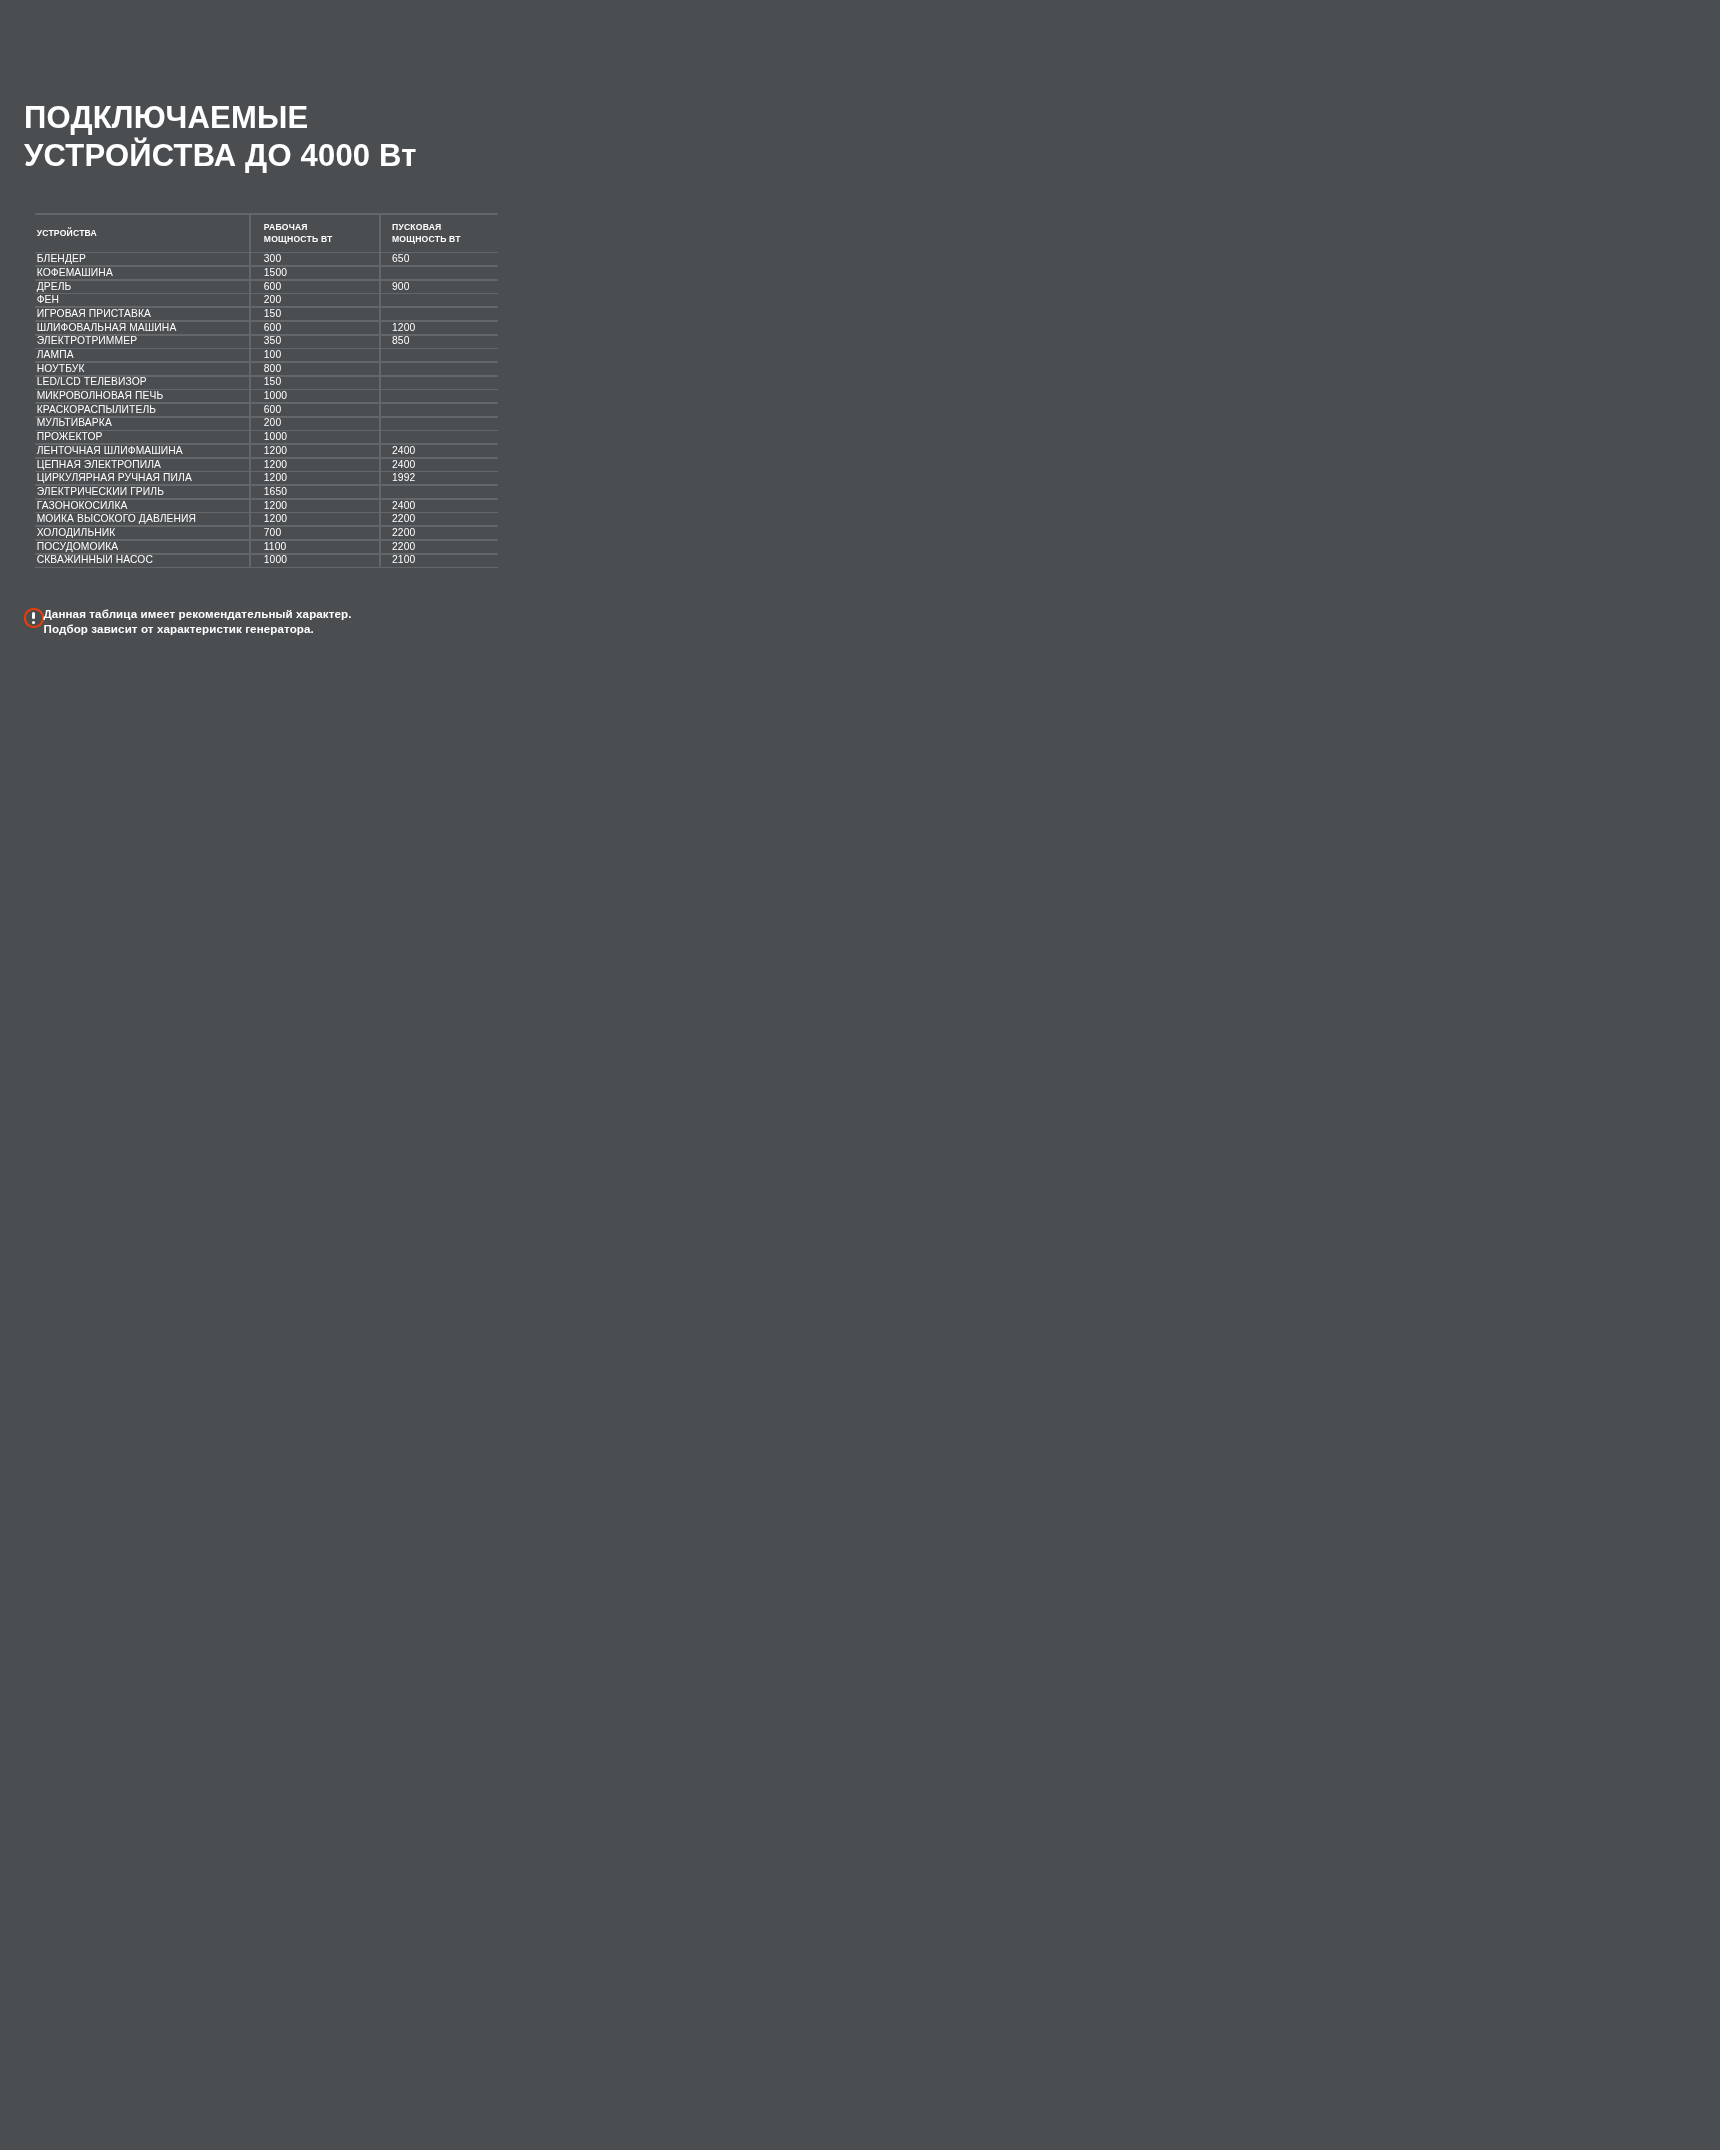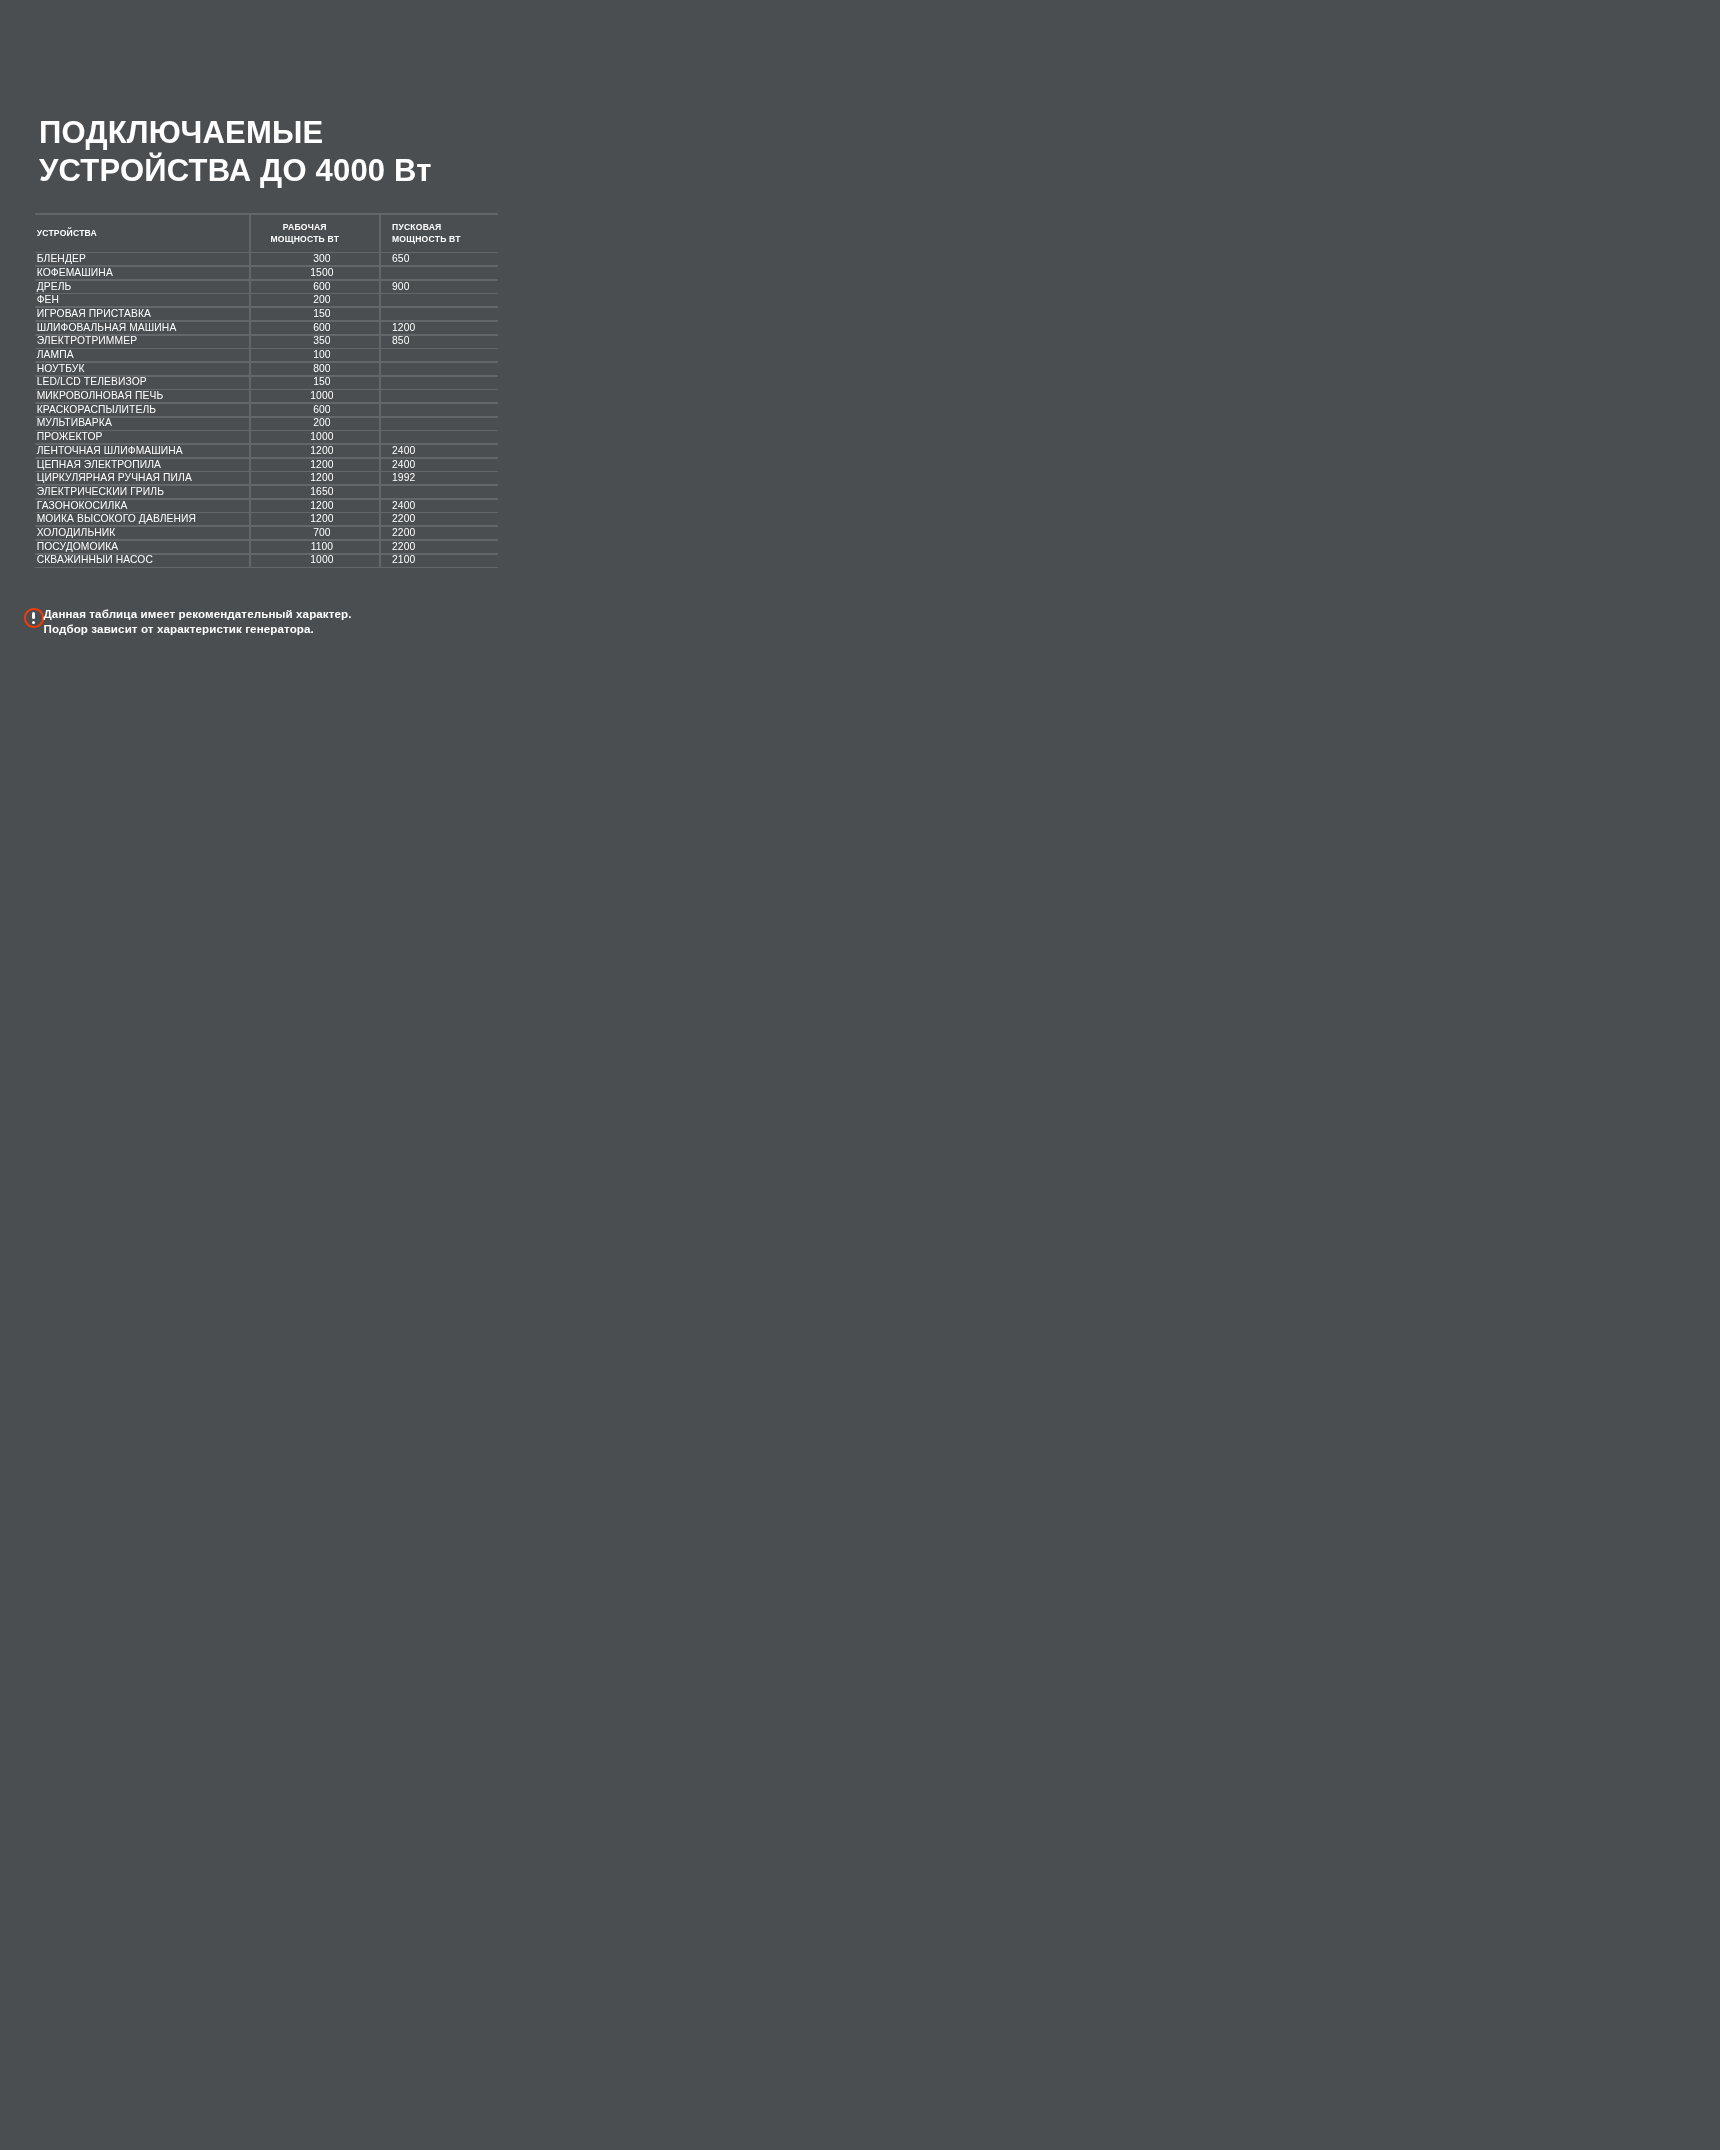--- a/index.html
+++ b/index.html
@@ -7,40 +7,40 @@
     width:506px;height:674px;
     background:#4a4e51;
     font-family:"Liberation Sans","DejaVu Sans",sans-serif;
     color:#ffffff;
     overflow:hidden;
     position:relative;
   }
   .title{
     position:absolute;left:24px;top:99px;
     font-size:31px;line-height:38px;font-weight:700;
-    letter-spacing:0.2px;color:#ffffff;margin:15px;
+    letter-spacing:0.2px;color:#ffffff;margin:0;
   }
   .table{
     position:absolute;left:35px;top:213px;width:463px;
   }
   .hline{
     height:1.7px;border-radius:0.9px;background:#63676a;
   }
   .vline{
     position:absolute;width:1.7px;top:0.9px;bottom:0.9px;
     background:#63676a;border-radius:0.9px;z-index:1;
   }
   .vline-1{left:214px;}
   .vline-2{left:344px;}
   .row{
     display:flex;align-items:center;height:12px;
   }
   .row.header{height:37px;}
   .c1{width:215px;padding-left:1.7px;box-sizing:border-box;}
-  .c2{width:130px;padding-left:13.8px;box-sizing:border-box;text-align:center;}
+  .c2{width:130px;padding-left:13.8px;box-sizing:border-box;}
   .c3{flex:1;padding-left:12px;box-sizing:border-box;}
   .cell{
     font-size:10.3px;line-height:1;font-weight:400;
     letter-spacing:0.1px;color:#ffffff;
     white-space:nowrap;overflow:hidden;
   }
   .hcell{
     font-size:8.6px;line-height:12.5px;font-weight:700;
     letter-spacing:0.2px;color:#ffffff;
   }

